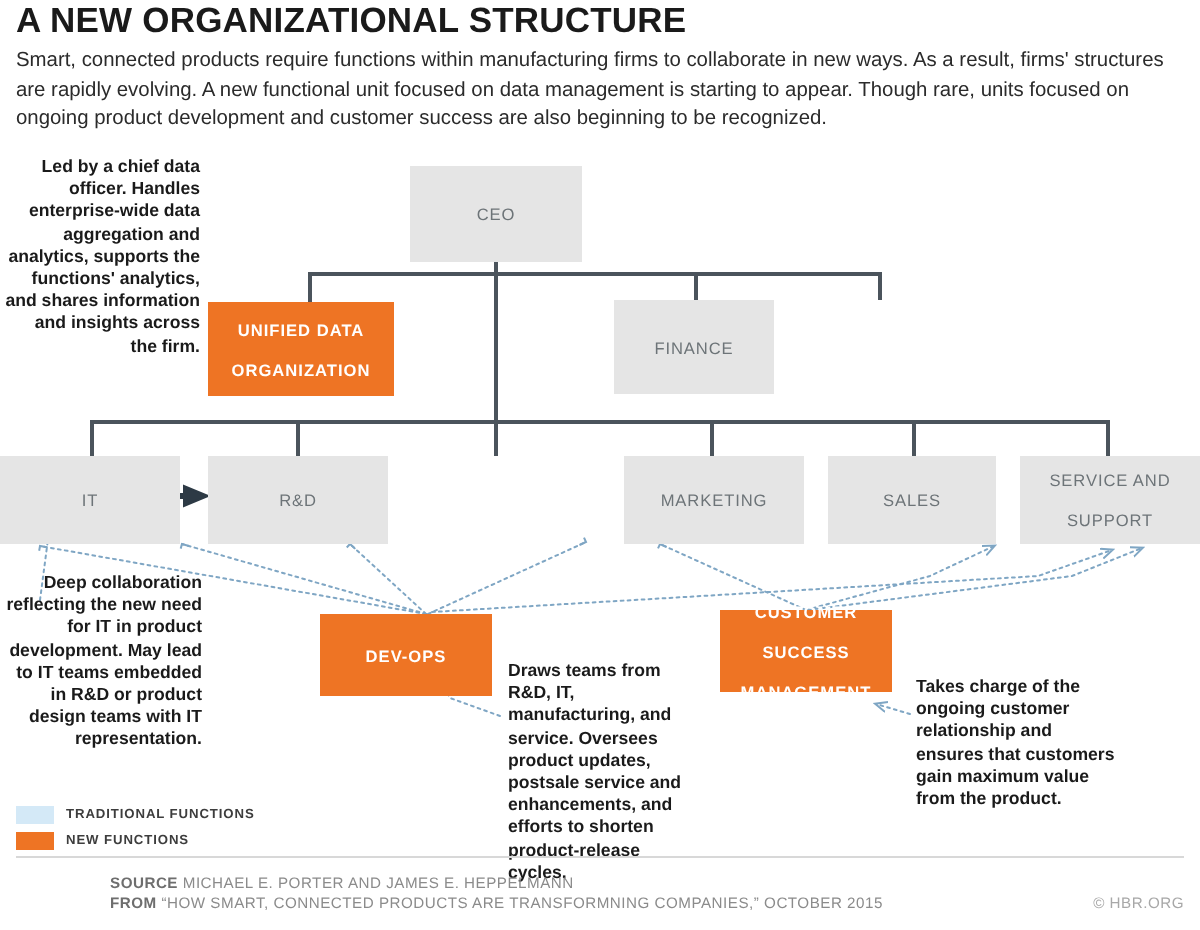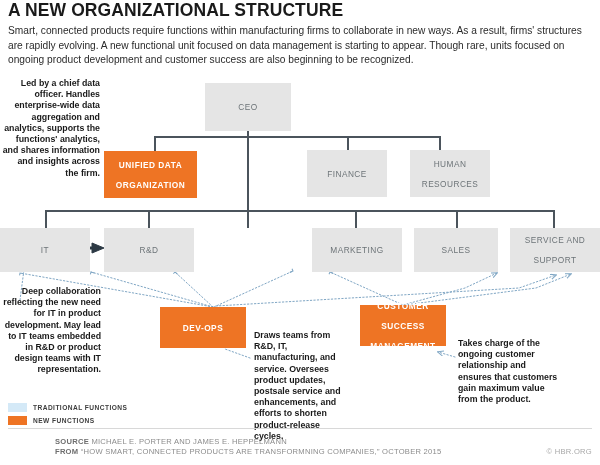--- a/index.html
+++ b/index.html
@@ -139,26 +139,20 @@
 
   <div class="box new" style="left:104px;top:151px;width:93px;height:47px;">
     <span>
       <span>UNIFIED DATA</span><br>
       <span>ORGANIZATION</span>
     </span>
   </div>
   <div class="box trad" style="left:307px;top:150px;width:80px;height:47px;">
     <span>FINANCE</span>
   </div>
-  <div class="box trad" style="left:410px;top:150px;width:80px;height:47px;">
-    <span>
-      <span>HUMAN</span><br>
-      <span>RESOURCES</span>
-    </span>
-  </div>
 
   <div class="box trad" style="left:0px;top:228px;width:90px;height:44px;">
     <span>IT</span>
   </div>
   <div class="box trad" style="left:104px;top:228px;width:90px;height:44px;">
     <span>R&amp;D</span>
   </div>
   <div class="box trad" style="left:312px;top:228px;width:90px;height:44px;">
     <span>MARKETING</span>
   </div>

